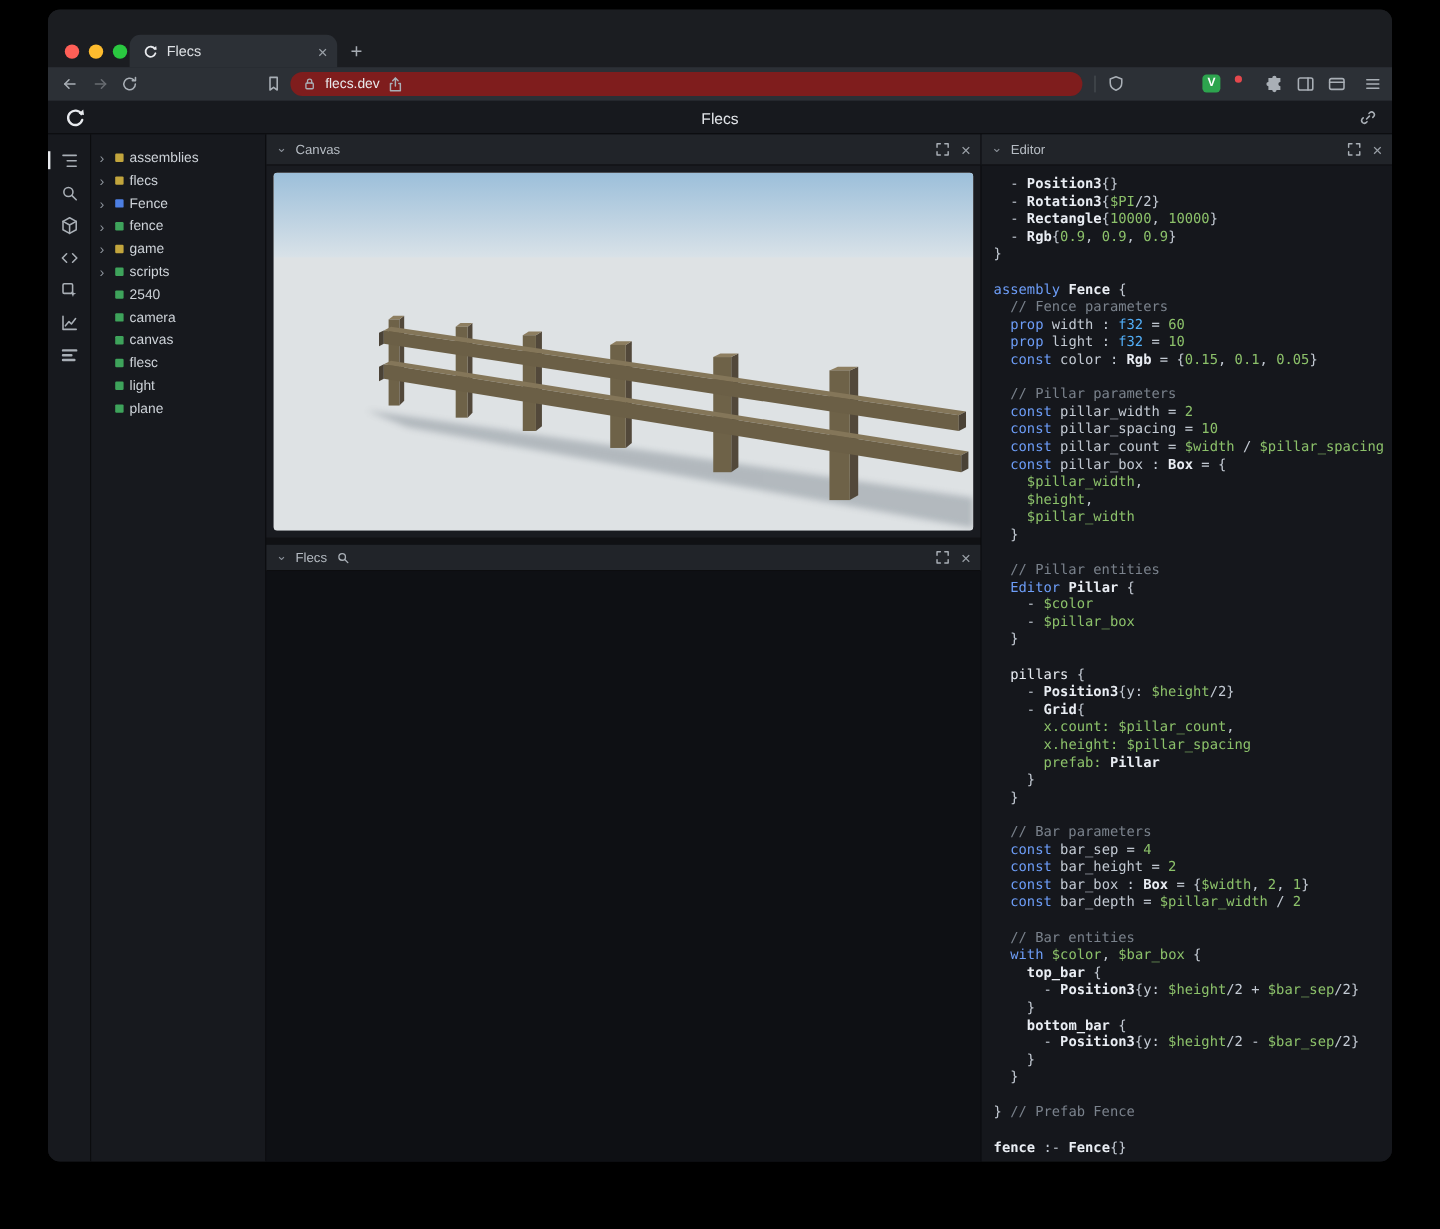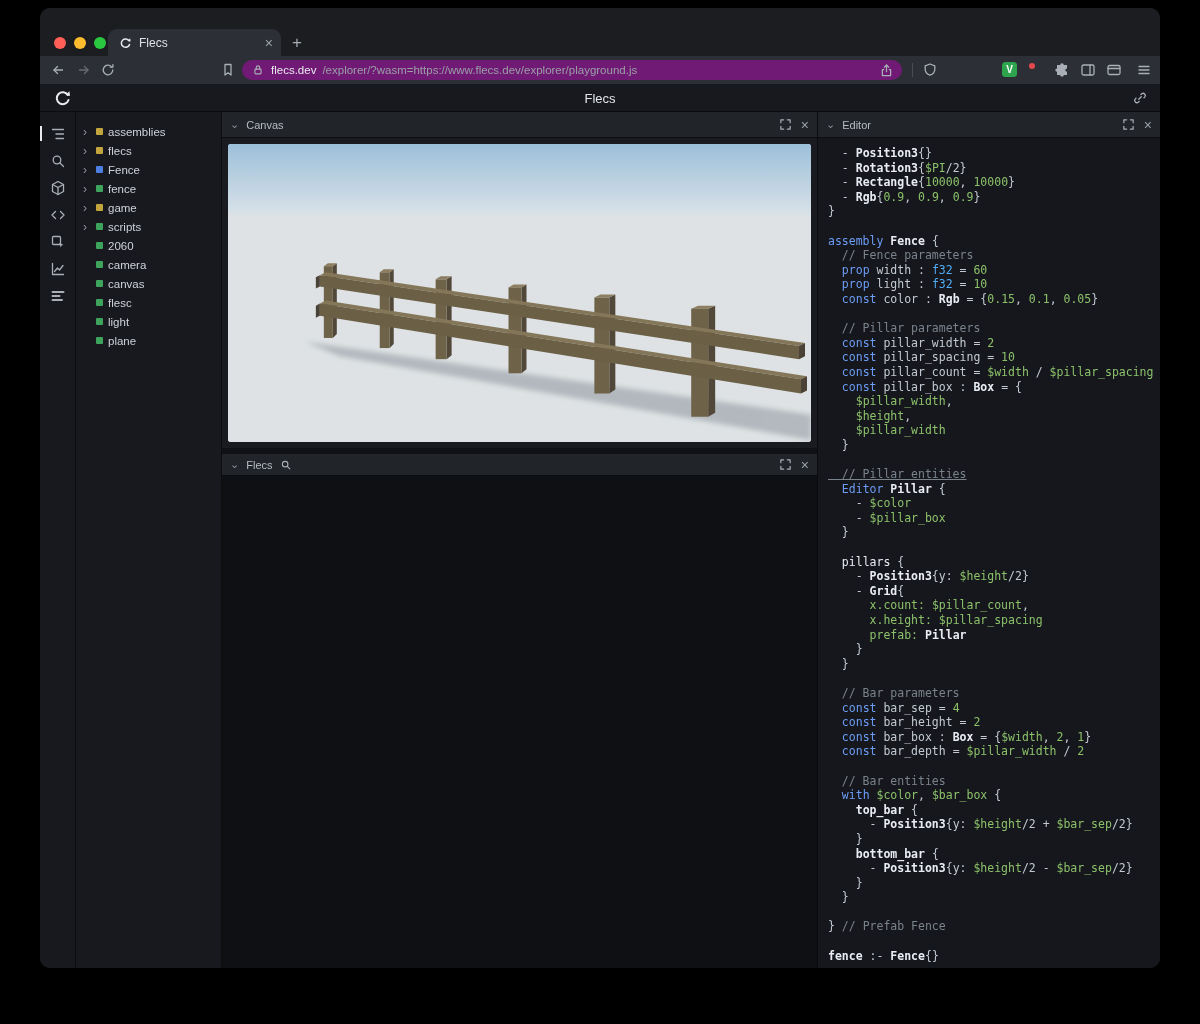--- a/index.html
+++ b/index.html
@@ -16,21 +16,21 @@
   .tab { position:absolute; left:68px; top:21px; width:173px; height:27px; background:#2c3036;
          border-radius:9px 9px 0 0; display:flex; align-items:center; padding:0 8px 0 10px; gap:7px; }
   .tab-title { color:#dde0e4; font-size:12px; flex:1; }
   .tab-close { color:#9ba1a8; font-size:14px; line-height:1; cursor:default; }
   .newtab { position:absolute; left:252px; top:26px; color:#a6abb2; font-size:17px; line-height:1; }
 
   
   .navbar { position:absolute; left:0; top:48px; width:100%; height:28px; background:#2c3036; }
   .navico { position:absolute; top:6px; width:16px; height:16px; }
   .navico svg { display:block; }
-  .urlbar { position:absolute; left:202px; top:4px; width:660px; height:20px; background:#701a75;
+  .urlbar { position:absolute; left:202px; top:4px; width:660px; height:20px; background:#7f1d1d;
             border-radius:10px; display:flex; align-items:center; padding:0 8px 0 9px; gap:6px; }
   .url-domain { color:#e8eaed; font-size:11.5px; white-space:nowrap; }
   .url-path { color:#9aa0a6; font-size:11.5px; white-space:nowrap; overflow:hidden; text-overflow:ellipsis; flex:1; }
   .nav-sep { position:absolute; left:872px; top:7px; width:1px; height:14px; background:#4a4e54; }
   .vbadge { position:absolute; left:962px; top:6px; width:15px; height:15px; background:#2da44e; border-radius:3.5px;
             color:#fff; font-size:10px; font-weight:bold; text-align:center; line-height:15px; }
   .reddot { position:absolute; left:989px; top:7px; width:6px; height:6px; border:3.5px solid #e5484d; border-radius:50%; }
 
   
   .appbar { position:absolute; left:0; top:76px; width:100%; height:28px; background:#17191e; border-bottom:1px solid #0b0c0e; }
@@ -122,21 +122,20 @@
             <path d="M5 2.5h6V13L8 10.8 5 13z"></path>
           </svg>
       </span>
 
       <div class="urlbar">
         <svg class="lineico" width="14" height="14" viewBox="0 0 16 16">
           <rect x="4.5" y="7" width="7" height="5.5" rx="1"></rect>
             <path d="M6 7V5.3a2 2 0 0 1 4 0V7"></path>
         </svg>
         <span class="url-domain">flecs.dev</span>
-        <span class="url-path">/explorer/?wasm=https://www.flecs.dev/explorer/playground.js</span>
         <svg class="lineico" width="15" height="15" viewBox="0 0 16 16">
           <path d="M8 2.3v7"></path>
             <path d="M5.6 4.5L8 2.1l2.4 2.4"></path>
             <path d="M5 7H3.6v6.4h8.8V7H11"></path>
         </svg>
       </div>
 
       <span class="nav-sep"></span>
       <span class="navico" style="left:882px">
         <svg class="lineico" width="16" height="16" viewBox="0 0 16 16">
@@ -265,21 +264,21 @@
 
           <div class="tree-row">
             <span class="tw">›</span>
             <span class="sq" style="background: rgb(62, 163, 91);"></span>
             <span class="tl">scripts</span>
           </div>
 
           <div class="tree-row">
             <span class="tw"></span>
             <span class="sq" style="background: rgb(62, 163, 91);"></span>
-            <span class="tl">2060</span>
+            <span class="tl">2540</span>
           </div>
 
           <div class="tree-row">
             <span class="tw"></span>
             <span class="sq" style="background: rgb(62, 163, 91);"></span>
             <span class="tl">camera</span>
           </div>
 
           <div class="tree-row">
             <span class="tw"></span>
@@ -406,21 +405,21 @@
             <div class="code-line"><span style="color: rgb(122, 130, 140);">  // Pillar parameters</span></div>
             <div class="code-line"><span style="color: rgb(195, 202, 211);">  </span><span style="color: rgb(109, 157, 247);">const</span><span style="color: rgb(195, 202, 211);"> pillar_width = </span><span style="color: rgb(140, 193, 106);">2</span></div>
             <div class="code-line"><span style="color: rgb(195, 202, 211);">  </span><span style="color: rgb(109, 157, 247);">const</span><span style="color: rgb(195, 202, 211);"> pillar_spacing = </span><span style="color: rgb(140, 193, 106);">10</span></div>
             <div class="code-line"><span style="color: rgb(195, 202, 211);">  </span><span style="color: rgb(109, 157, 247);">const</span><span style="color: rgb(195, 202, 211);"> pillar_count = </span><span style="color: rgb(140, 193, 106);">$width</span><span style="color: rgb(195, 202, 211);"> / </span><span style="color: rgb(140, 193, 106);">$pillar_spacing</span></div>
             <div class="code-line"><span style="color: rgb(195, 202, 211);">  </span><span style="color: rgb(109, 157, 247);">const</span><span style="color: rgb(195, 202, 211);"> pillar_box : </span><span style="color: rgb(233, 237, 243); font-weight: 700;">Box</span><span style="color: rgb(195, 202, 211);"> = {</span></div>
             <div class="code-line"><span style="color: rgb(195, 202, 211);">    </span><span style="color: rgb(140, 193, 106);">$pillar_width</span><span style="color: rgb(195, 202, 211);">,</span></div>
             <div class="code-line"><span style="color: rgb(195, 202, 211);">    </span><span style="color: rgb(140, 193, 106);">$height</span><span style="color: rgb(195, 202, 211);">,</span></div>
             <div class="code-line"><span style="color: rgb(195, 202, 211);">    </span><span style="color: rgb(140, 193, 106);">$pillar_width</span></div>
             <div class="code-line"><span style="color: rgb(195, 202, 211);">  }</span></div>
             <div class="code-line">&nbsp;</div>
-            <div class="code-line"><span style="color: rgb(122, 130, 140); text-decoration: underline;">  // Pillar entities</span></div>
+            <div class="code-line"><span style="color: rgb(122, 130, 140);">  // Pillar entities</span></div>
             <div class="code-line"><span style="color: rgb(195, 202, 211);">  </span><span style="color: rgb(109, 157, 247);">Editor</span><span style="color: rgb(195, 202, 211);"> </span><span style="color: rgb(233, 237, 243); font-weight: 700;">Pillar</span><span style="color: rgb(195, 202, 211);"> {</span></div>
             <div class="code-line"><span style="color: rgb(195, 202, 211);">    - </span><span style="color: rgb(140, 193, 106);">$color</span></div>
             <div class="code-line"><span style="color: rgb(195, 202, 211);">    - </span><span style="color: rgb(140, 193, 106);">$pillar_box</span></div>
             <div class="code-line"><span style="color: rgb(195, 202, 211);">  }</span></div>
             <div class="code-line">&nbsp;</div>
             <div class="code-line"><span style="color: rgb(195, 202, 211);">  </span><span style="color: rgb(233, 237, 243); font-weight: 400;">pillars</span><span style="color: rgb(195, 202, 211);"> {</span></div>
             <div class="code-line"><span style="color: rgb(195, 202, 211);">    - </span><span style="color: rgb(233, 237, 243); font-weight: 700;">Position3</span><span style="color: rgb(195, 202, 211);">{y: </span><span style="color: rgb(140, 193, 106);">$height</span><span style="color: rgb(195, 202, 211);">/2}</span></div>
             <div class="code-line"><span style="color: rgb(195, 202, 211);">    - </span><span style="color: rgb(233, 237, 243); font-weight: 700;">Grid</span><span style="color: rgb(195, 202, 211);">{</span></div>
             <div class="code-line"><span style="color: rgb(195, 202, 211);">      </span><span style="color: rgb(140, 193, 106);">x.count:</span><span style="color: rgb(195, 202, 211);"> </span><span style="color: rgb(140, 193, 106);">$pillar_count</span><span style="color: rgb(195, 202, 211);">,</span></div>
             <div class="code-line"><span style="color: rgb(195, 202, 211);">      </span><span style="color: rgb(140, 193, 106);">x.height:</span><span style="color: rgb(195, 202, 211);"> </span><span style="color: rgb(140, 193, 106);">$pillar_spacing</span></div>

